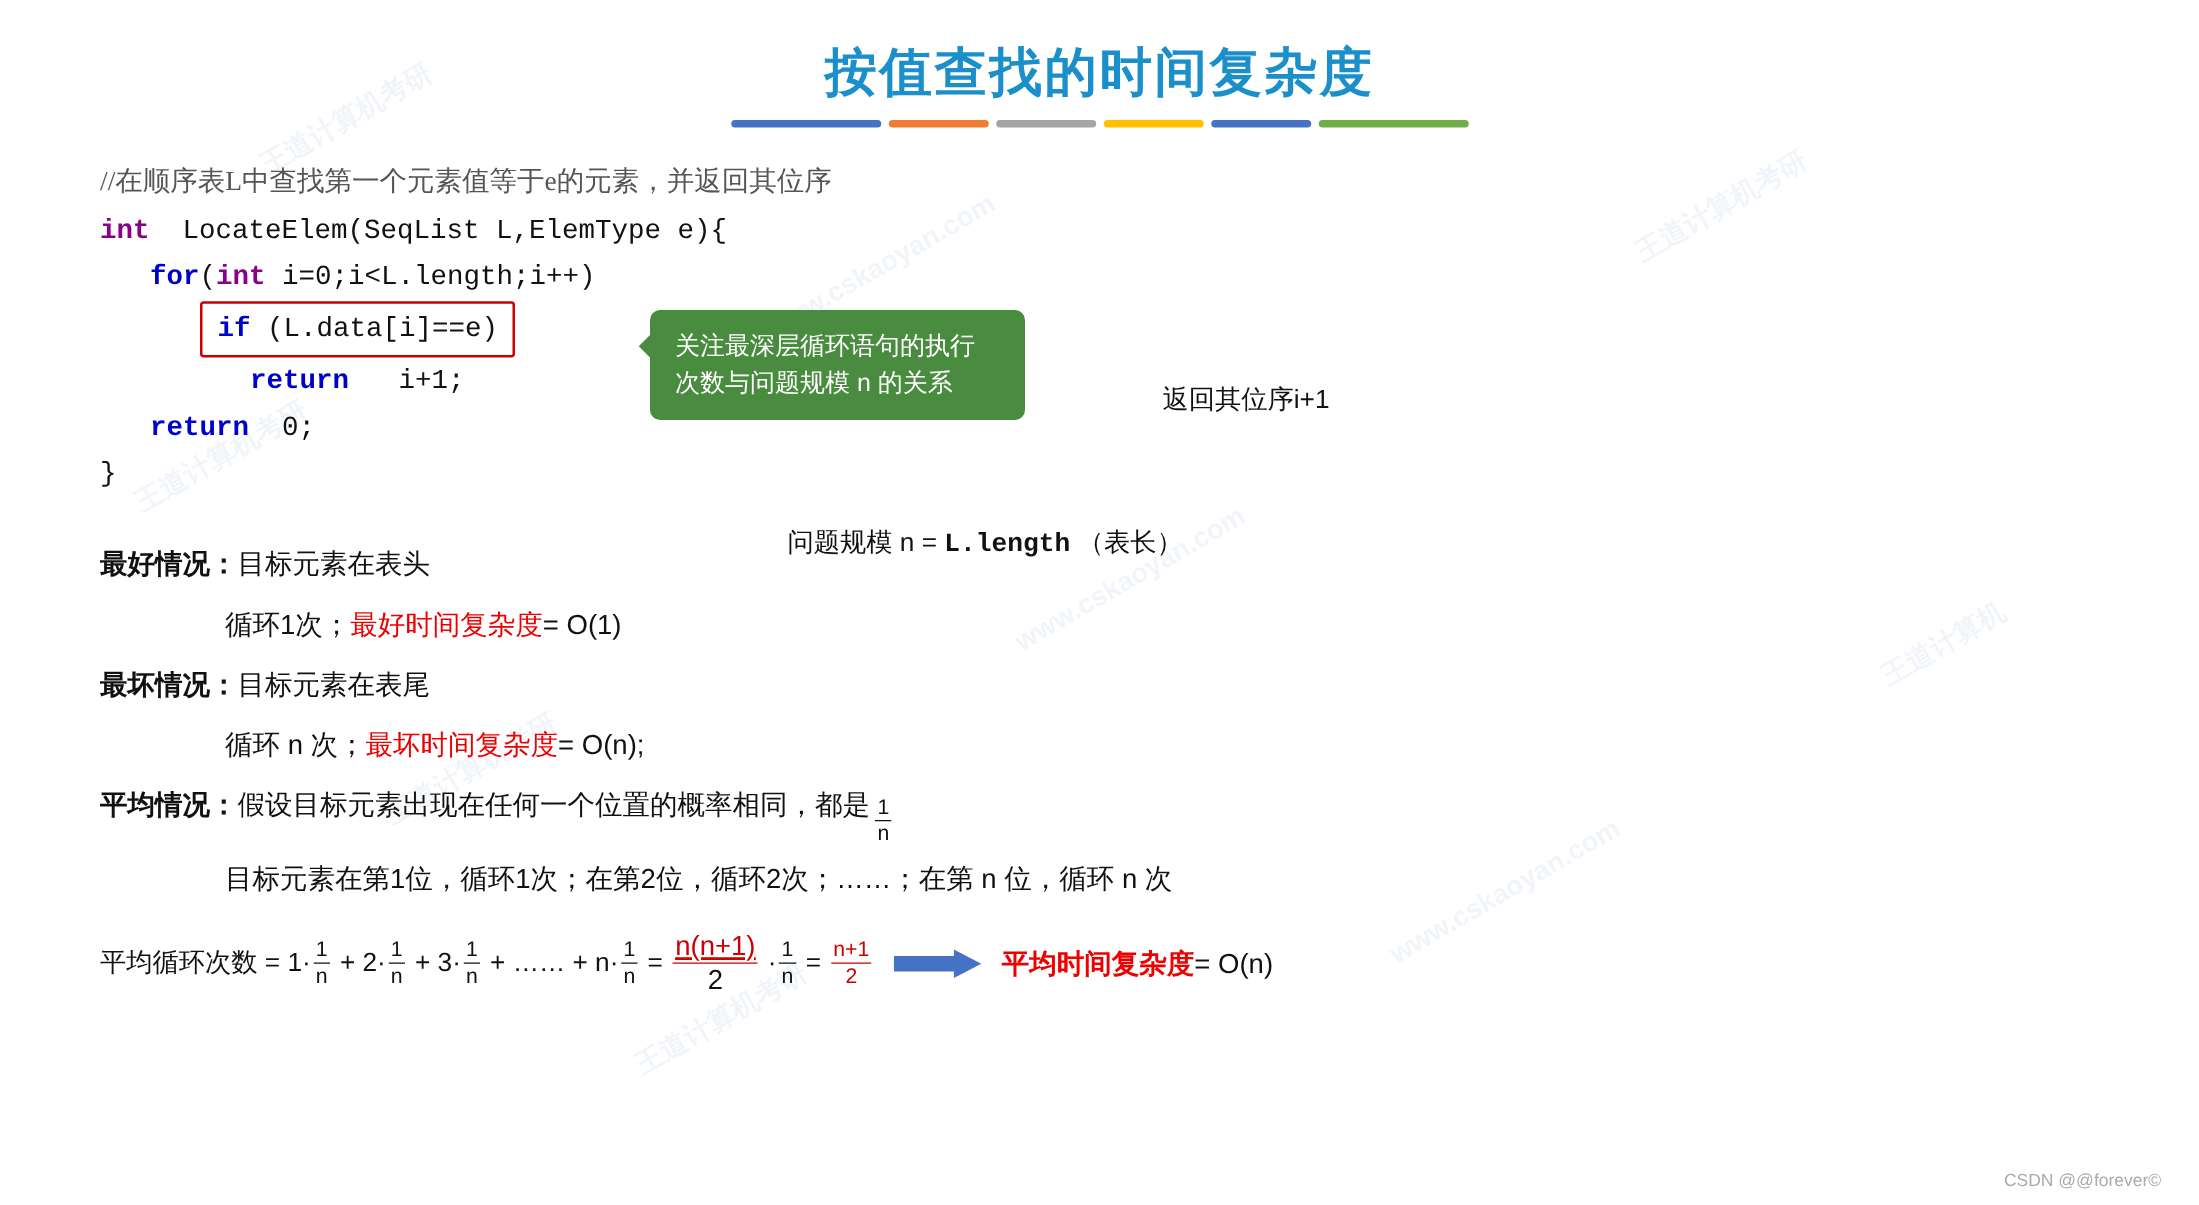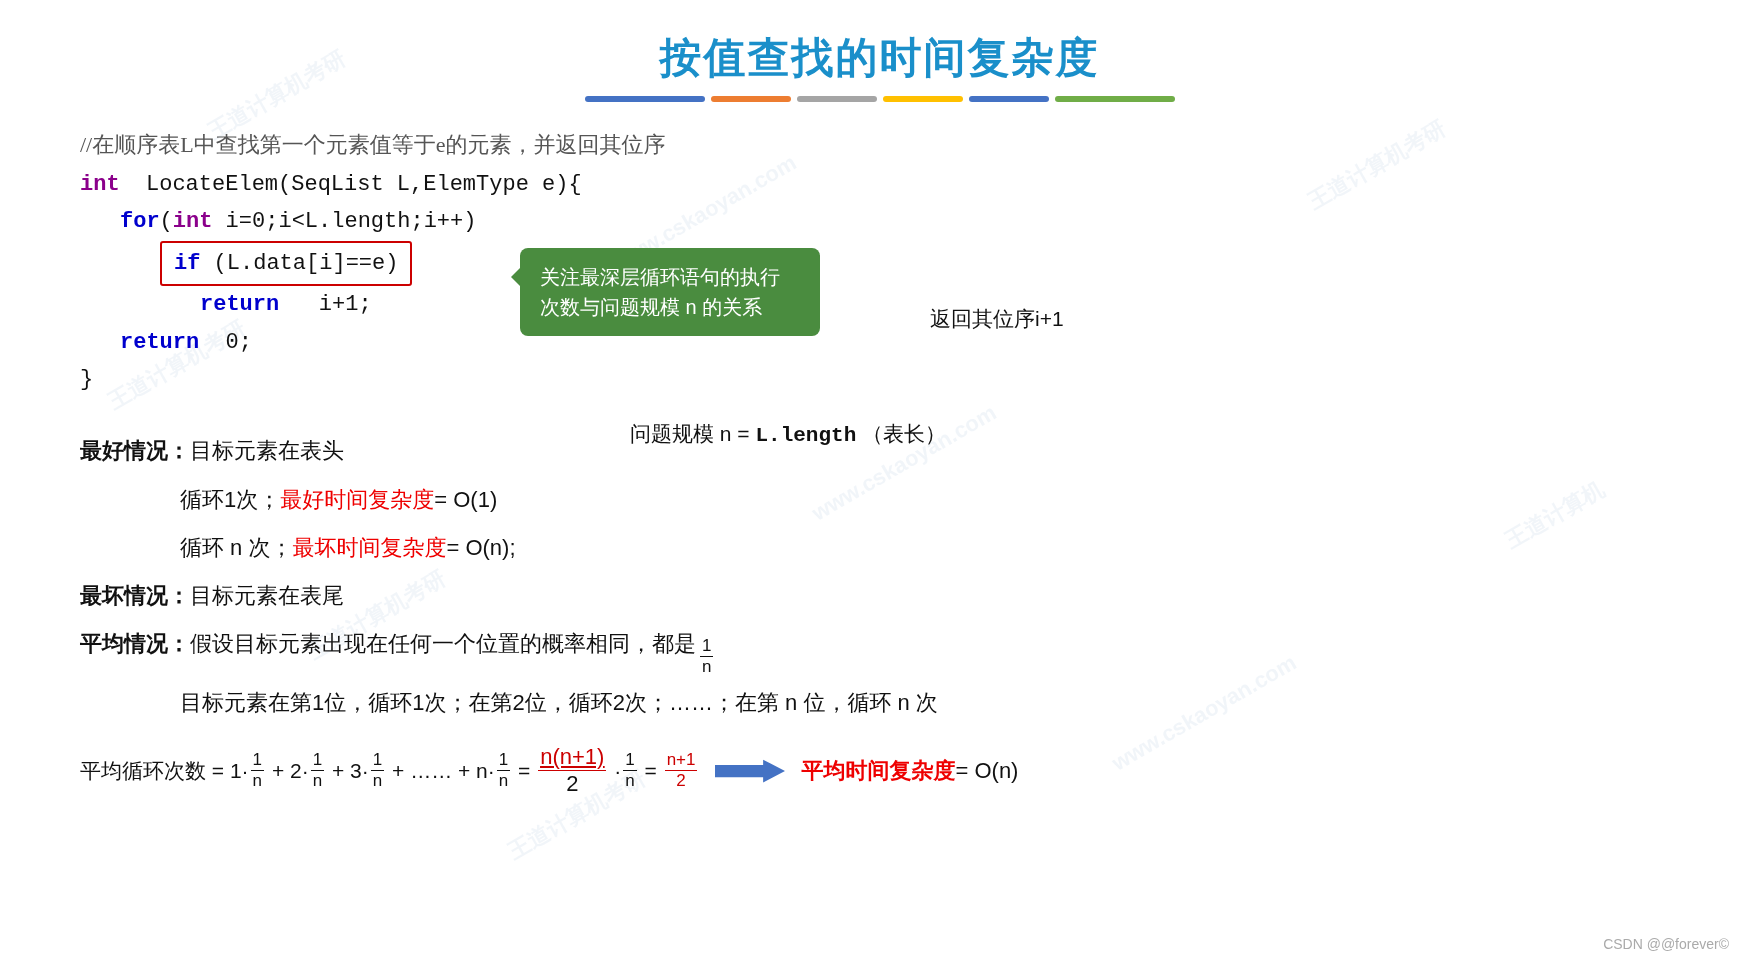--- a/index.html
+++ b/index.html
@@ -307,29 +307,29 @@
       <div class="case-row">
         <span class="case-label">最好情况：</span>
         <span class="case-content">目标元素在表头</span>
       </div>
       <div class="case-row" style="padding-left:100px;">
         <span>循环1次；</span>
         <span class="red-text">最好时间复杂度</span>
         <span> = O(1)</span>
       </div>
 
+      <div class="case-row">
+        <span class="case-label">最坏情况：</span>
+        <span class="case-content">目标元素在表尾</span>
+      </div>
       <div class="case-row" style="padding-left:100px;">
         <span>循环 n 次；</span>
         <span class="red-text">最坏时间复杂度</span>
         <span> = O(n);</span>
       </div>
-      <div class="case-row">
-        <span class="case-label">最坏情况：</span>
-        <span class="case-content">目标元素在表尾</span>
-      </div>
 
       <div class="case-row">
         <span class="case-label">平均情况：</span>
         <span class="case-content">假设目标元素出现在任何一个位置的概率相同，都是</span>
         <span style="display:inline-flex;flex-direction:column;align-items:center;vertical-align:middle;font-size:17px;line-height:1.2;margin:0 4px;">
           <span style="border-bottom:1.5px solid #111;padding:0 2px;">1</span>
           <span style="padding:0 2px;">n</span>
         </span>
       </div>
       <div class="case-row" style="padding-left:100px;">

